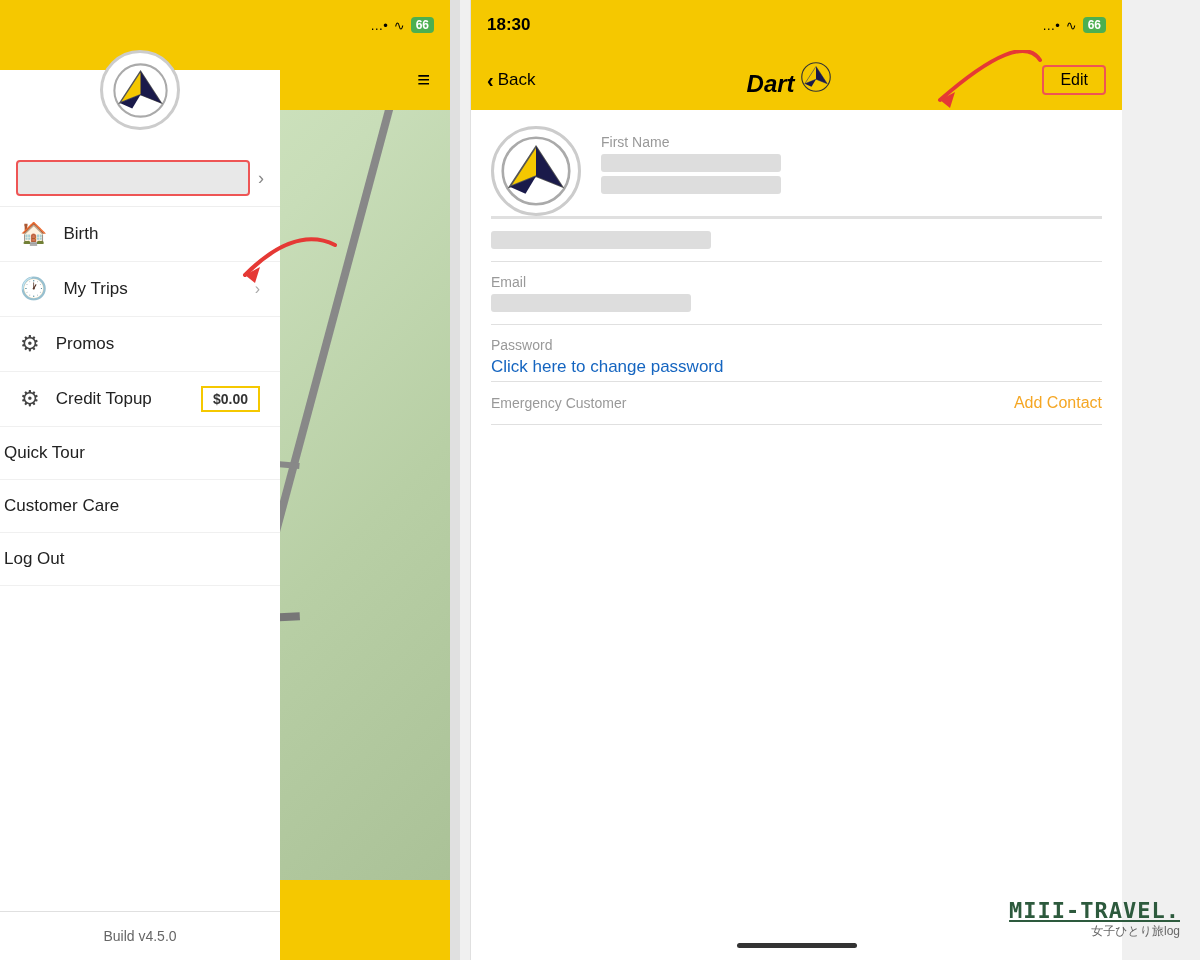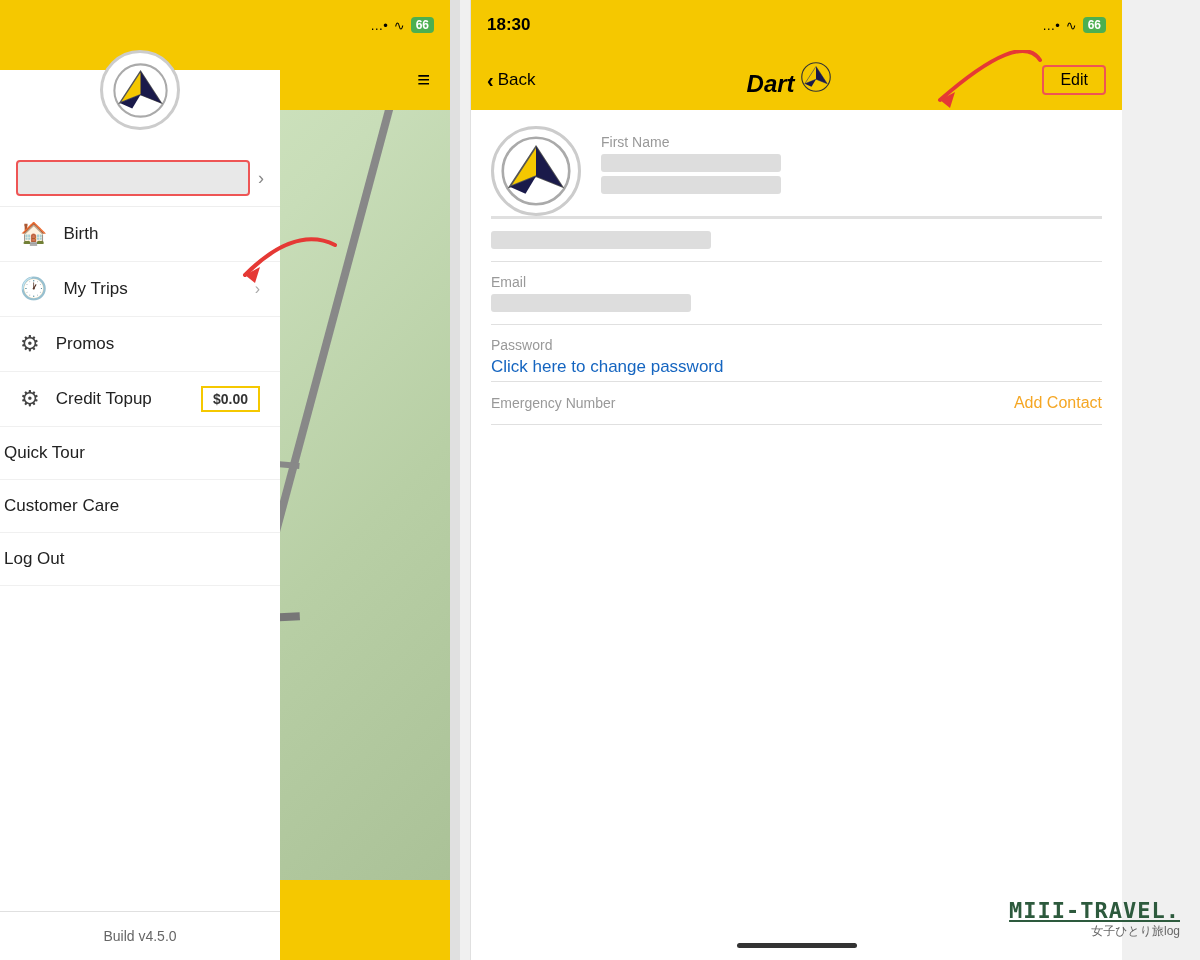--- a/index.html
+++ b/index.html
@@ -680,21 +680,21 @@
     <hr class="field-divider">
 
     <div class="profile-field-section">
       <div class="password-label">Password</div>
       <div class="password-link">Click here to change password</div>
     </div>
 
     <hr class="field-divider">
 
     <div class="emergency-row">
-      <span class="emergency-label">Emergency Number</span>
+      <span class="emergency-label">Emergency Customer</span>
       <span class="add-contact-btn">Add Contact</span>
     </div>
 
     <hr class="field-divider">
 
   </div>
 
   <div style="height:30px; display:flex; justify-content:center; align-items:center; background:#fff;">
     <div style="width:120px; height:5px; background:#333; border-radius:3px;"></div>
   </div>

